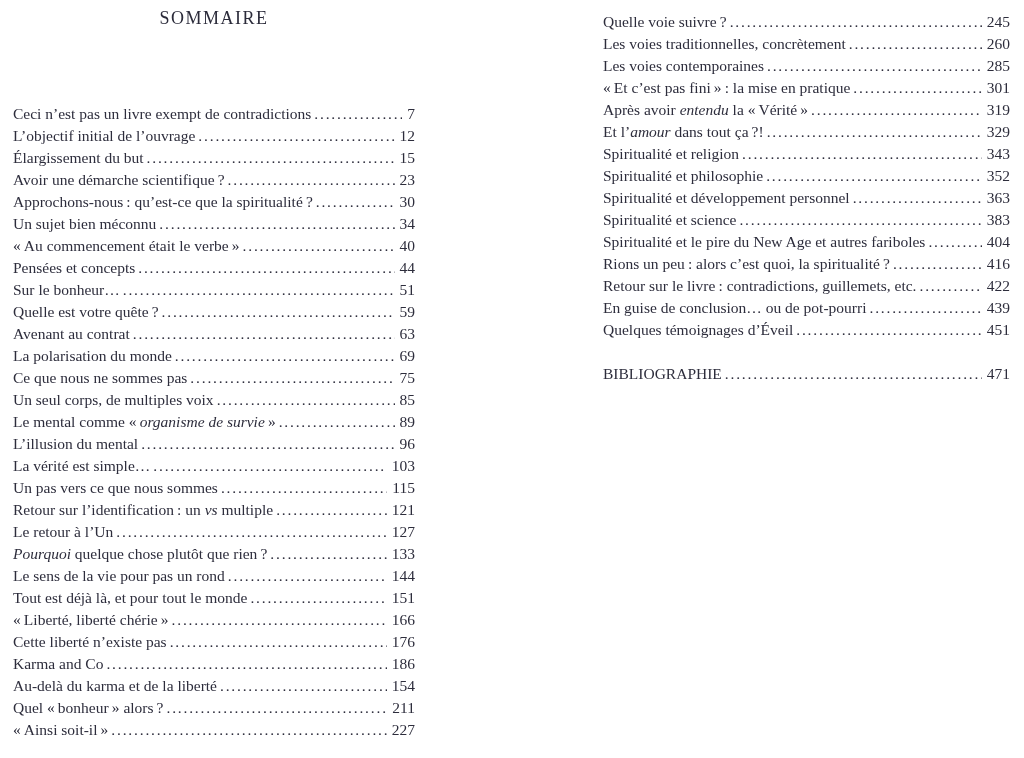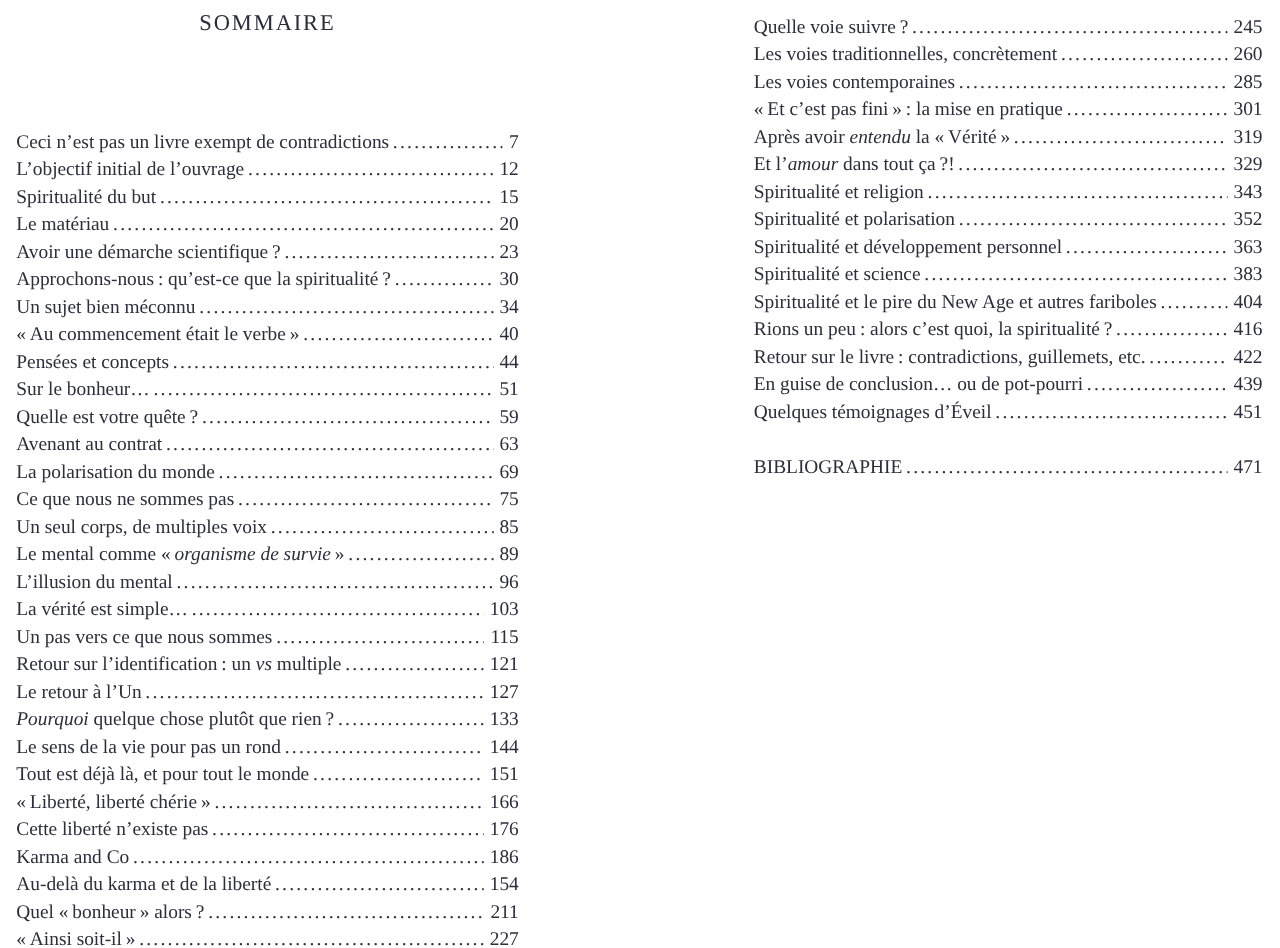--- a/index.html
+++ b/index.html
@@ -66,28 +66,23 @@
           <span class="toc-label"><span>Ceci n’est pas un livre exempt de contradictions</span></span>
           <span class="toc-leader"></span>
           <span class="toc-page">7</span>
         </div>
         <div class="toc-row">
           <span class="toc-label"><span>L’objectif initial de l’ouvrage</span></span>
           <span class="toc-leader"></span>
           <span class="toc-page">12</span>
         </div>
         <div class="toc-row">
-          <span class="toc-label"><span>Spiritualité du but</span></span>
+          <span class="toc-label"><span>Élargissement du but</span></span>
           <span class="toc-leader"></span>
           <span class="toc-page">15</span>
-        </div>
-        <div class="toc-row">
-          <span class="toc-label"><span>Le matériau</span></span>
-          <span class="toc-leader"></span>
-          <span class="toc-page">20</span>
         </div>
         <div class="toc-row">
           <span class="toc-label"><span>Avoir une démarche scientifique ?</span></span>
           <span class="toc-leader"></span>
           <span class="toc-page">23</span>
         </div>
         <div class="toc-row">
           <span class="toc-label"><span>Approchons-nous : qu’est-ce que la spiritualité ?</span></span>
           <span class="toc-leader"></span>
           <span class="toc-page">30</span>
@@ -245,21 +240,21 @@
           <span class="toc-label"><span>Et l’</span><i>amour</i><span> dans tout ça ?!</span></span>
           <span class="toc-leader"></span>
           <span class="toc-page">329</span>
         </div>
         <div class="toc-row">
           <span class="toc-label"><span>Spiritualité et religion</span></span>
           <span class="toc-leader"></span>
           <span class="toc-page">343</span>
         </div>
         <div class="toc-row">
-          <span class="toc-label"><span>Spiritualité et polarisation</span></span>
+          <span class="toc-label"><span>Spiritualité et philosophie</span></span>
           <span class="toc-leader"></span>
           <span class="toc-page">352</span>
         </div>
         <div class="toc-row">
           <span class="toc-label"><span>Spiritualité et développement personnel</span></span>
           <span class="toc-leader"></span>
           <span class="toc-page">363</span>
         </div>
         <div class="toc-row">
           <span class="toc-label"><span>Spiritualité et science</span></span>

